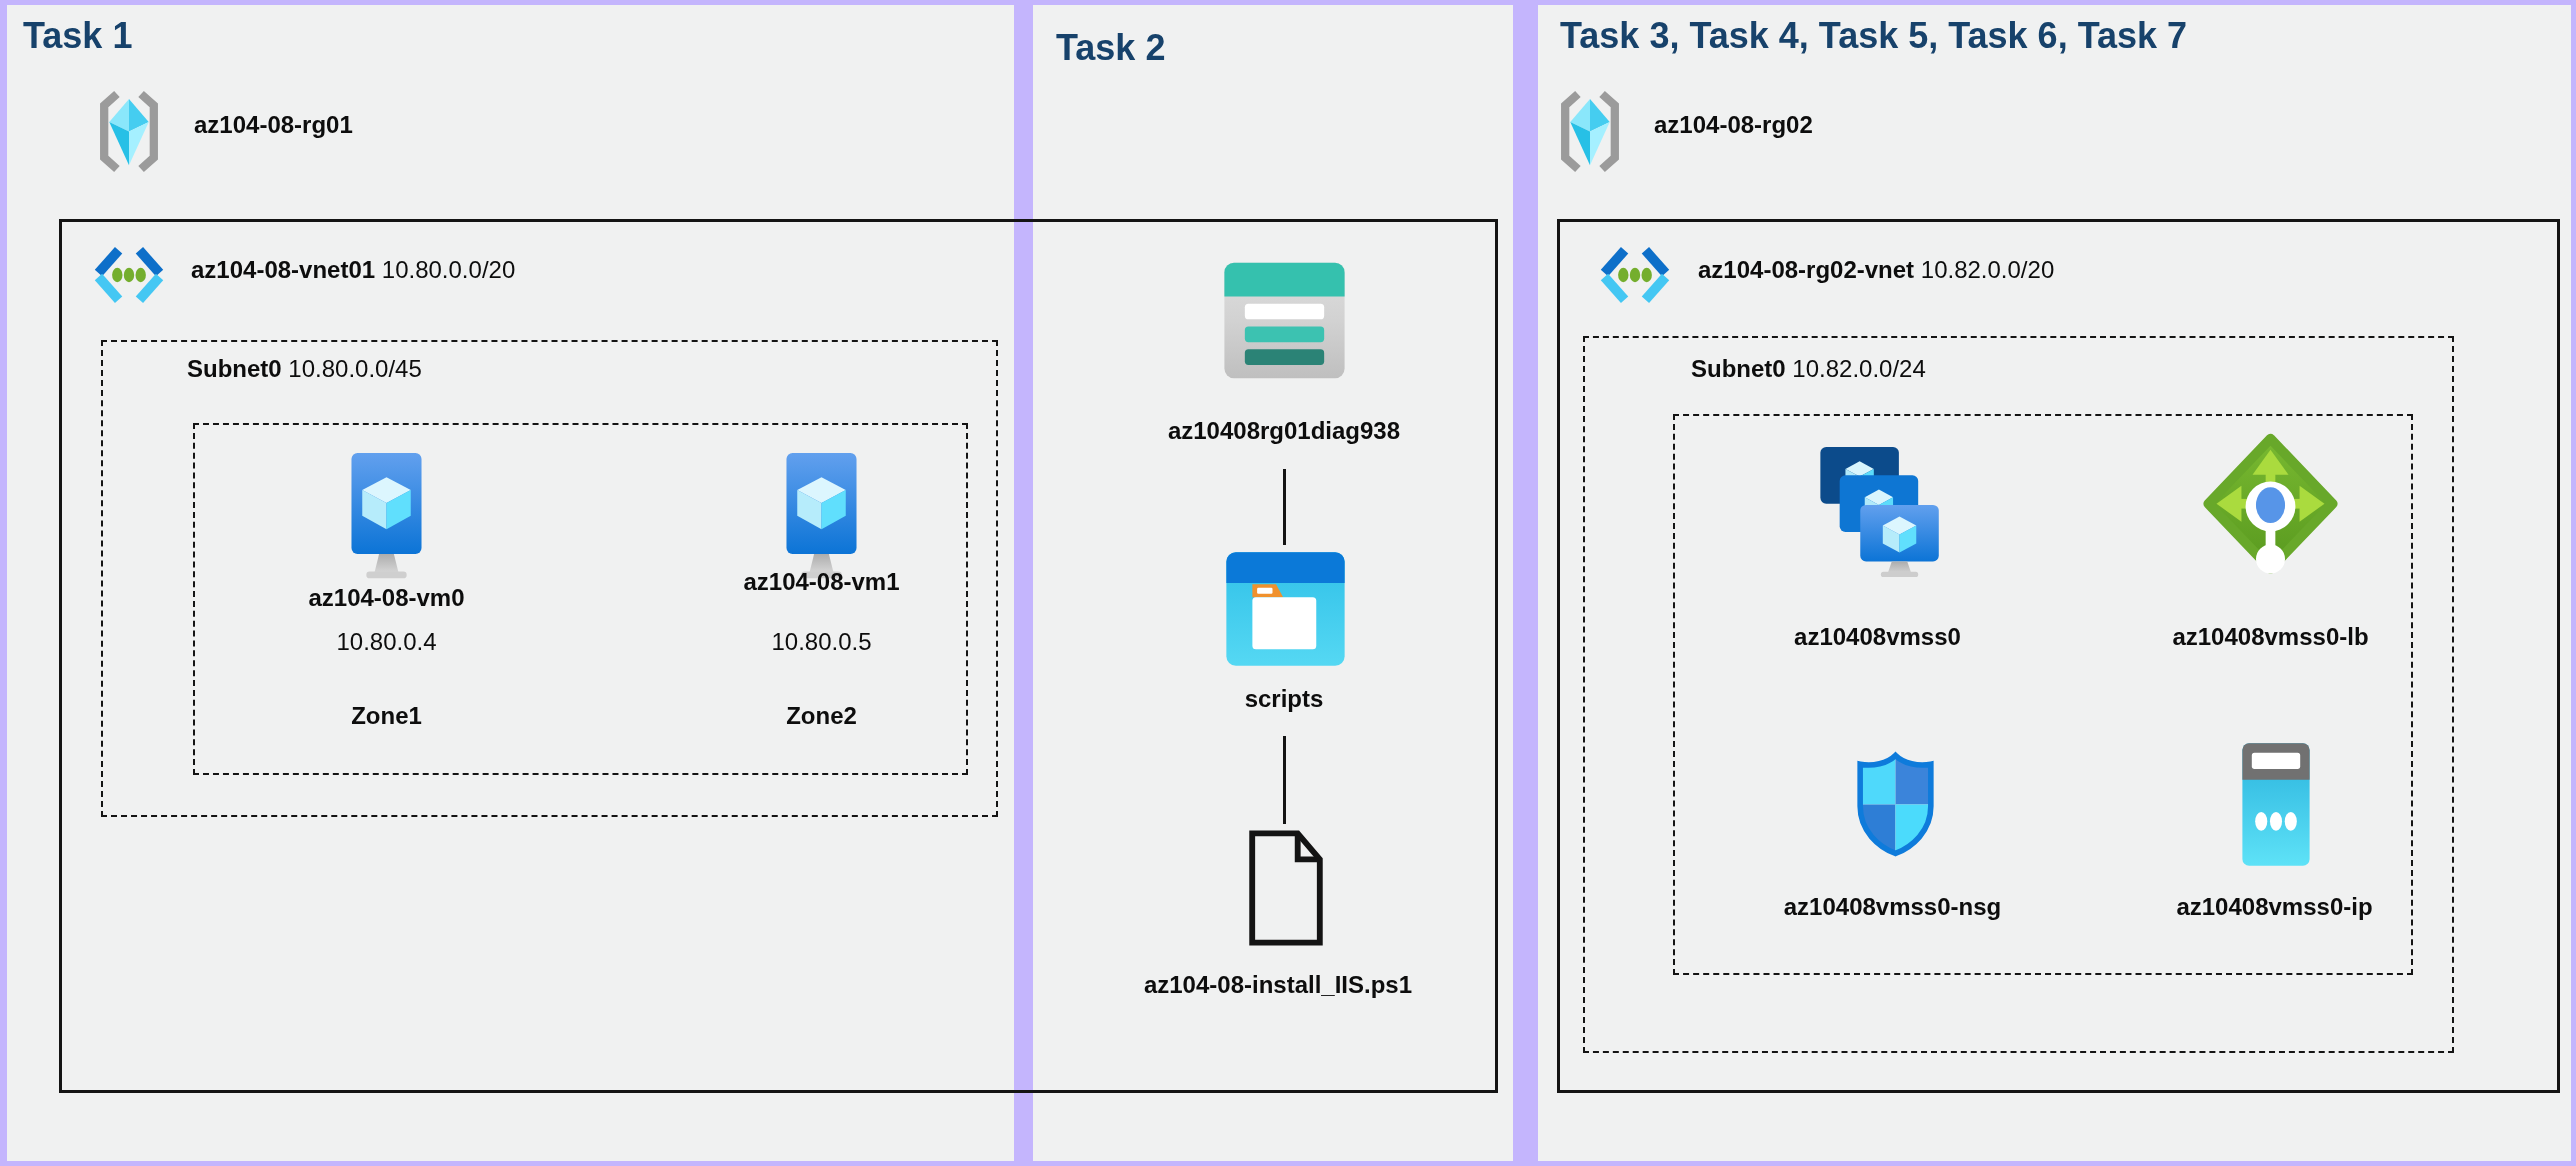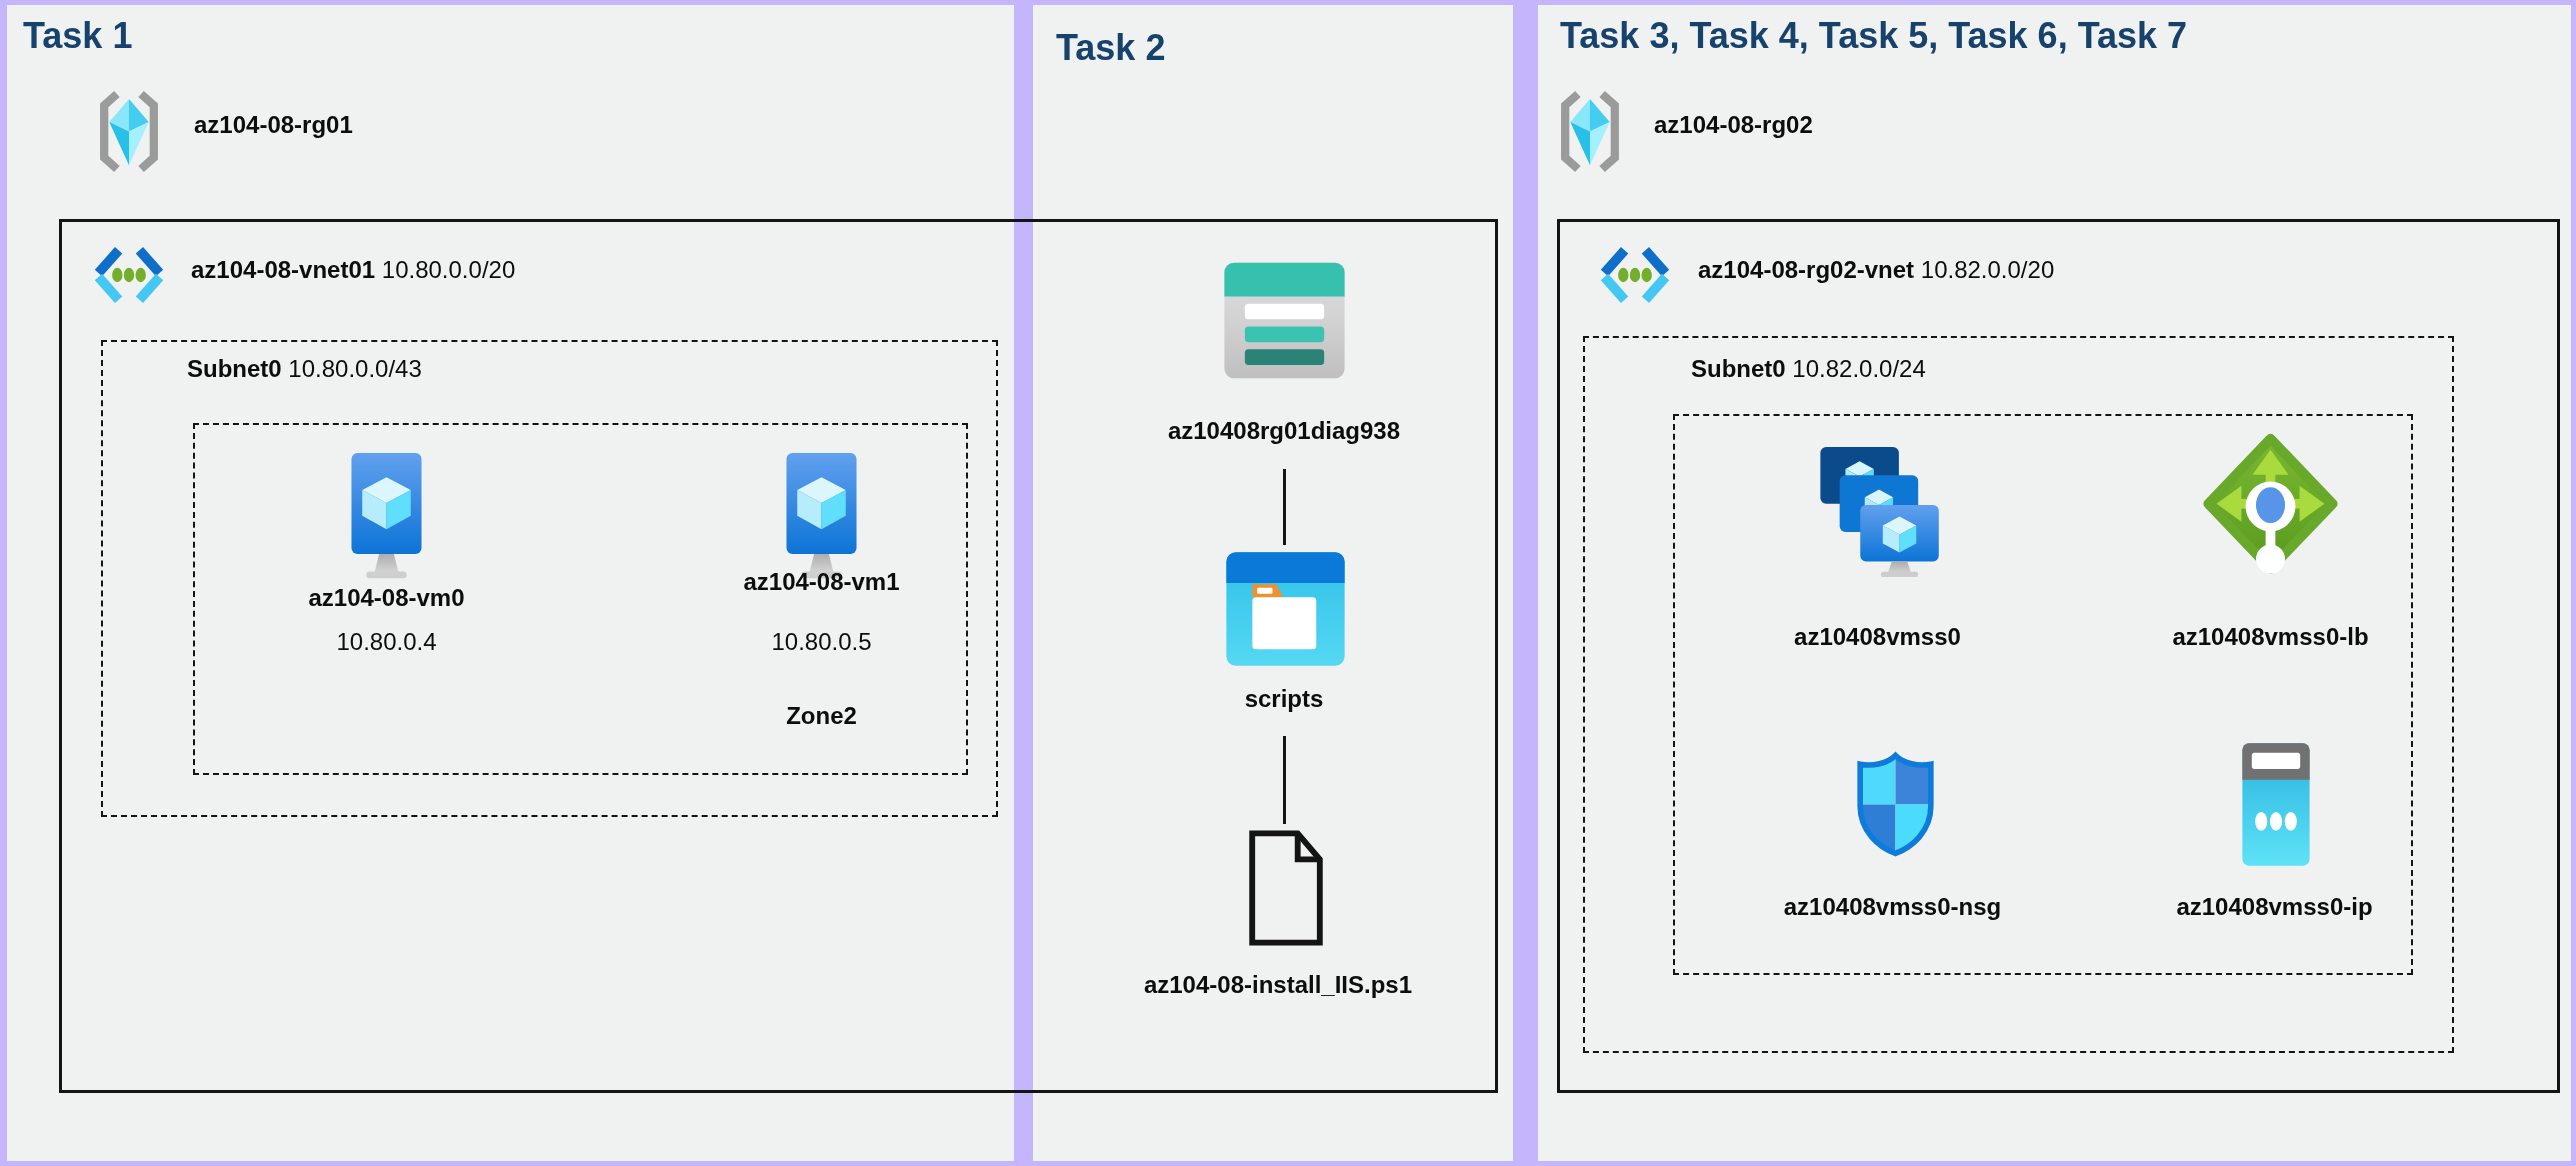--- a/index.html
+++ b/index.html
@@ -89,34 +89,35 @@
     <path d="M13,49 L44,84" stroke="#44c7f3" stroke-width="15" fill="none"></path>
     <path d="M76,8 L107,43" stroke="#0d6fc9" stroke-width="15" fill="none"></path>
     <path d="M107,49 L76,84" stroke="#44c7f3" stroke-width="15" fill="none"></path>
     <ellipse cx="42" cy="46" rx="8" ry="11" fill="#74ae2d"></ellipse>
     <ellipse cx="60" cy="46" rx="8" ry="11" fill="#74ae2d"></ellipse>
     <ellipse cx="78" cy="46" rx="8" ry="11" fill="#74ae2d"></ellipse>
   </svg>
   <div class="abs lbl" style="left:191px;top:256px;"><span class="b">az104-08-vnet01</span> <span>10.80.0.0/20</span></div>
 
   <div class="dash-box" style="left:101px;top:340px;width:893px;height:473px;"></div>
-  <div class="abs lbl" style="left:187px;top:355px;"><span class="b">Subnet0</span> <span>10.80.0.0/43</span></div>
+  <div class="abs lbl" style="left:187px;top:355px;"><span class="b">Subnet0</span> <span>10.80.0.0/45</span></div>
 
   <div class="dash-box" style="left:193px;top:423px;width:771px;height:348px;"></div>
 
   <svg class="abs" style="left:346px;top:449px;" width="81" height="132" viewBox="0 0 116 196">
     <rect x="6" y="6" width="104" height="150" rx="9" fill="url(#vmg)"></rect>
     <polygon points="58,42 94,61 58,80 22,61" fill="#dcf6fe"></polygon>
     <polygon points="22,61 58,80 58,119 22,99" fill="#b6ecfb"></polygon>
     <polygon points="94,61 58,80 58,119 94,99" fill="#60dffd"></polygon>
     <polygon points="47,156 69,156 76,184 40,184" fill="url(#standg)"></polygon>
     <rect x="28" y="182" width="60" height="10" rx="5" fill="#cfcfcf"></rect>
   </svg>
   <div class="abs lbl b ctr" style="left:218px;top:584px;width:337px;">az104-08-vm0</div>
   <div class="abs lbl ctr" style="left:218px;top:628px;width:337px;">10.80.0.4</div>
+  <div class="abs lbl b ctr" style="left:218px;top:702px;width:337px;">Zone1</div>
 
   <svg class="abs" style="left:781px;top:449px;" width="81" height="132" viewBox="0 0 116 196">
     <rect x="6" y="6" width="104" height="150" rx="9" fill="url(#vmg)"></rect>
     <polygon points="58,42 94,61 58,80 22,61" fill="#dcf6fe"></polygon>
     <polygon points="22,61 58,80 58,119 22,99" fill="#b6ecfb"></polygon>
     <polygon points="94,61 58,80 58,119 94,99" fill="#60dffd"></polygon>
     <polygon points="47,156 69,156 76,184 40,184" fill="url(#standg)"></polygon>
     <rect x="28" y="182" width="60" height="10" rx="5" fill="#cfcfcf"></rect>
   </svg>
   <div class="abs lbl b ctr" style="left:653px;top:568px;width:337px;">az104-08-vm1</div>

